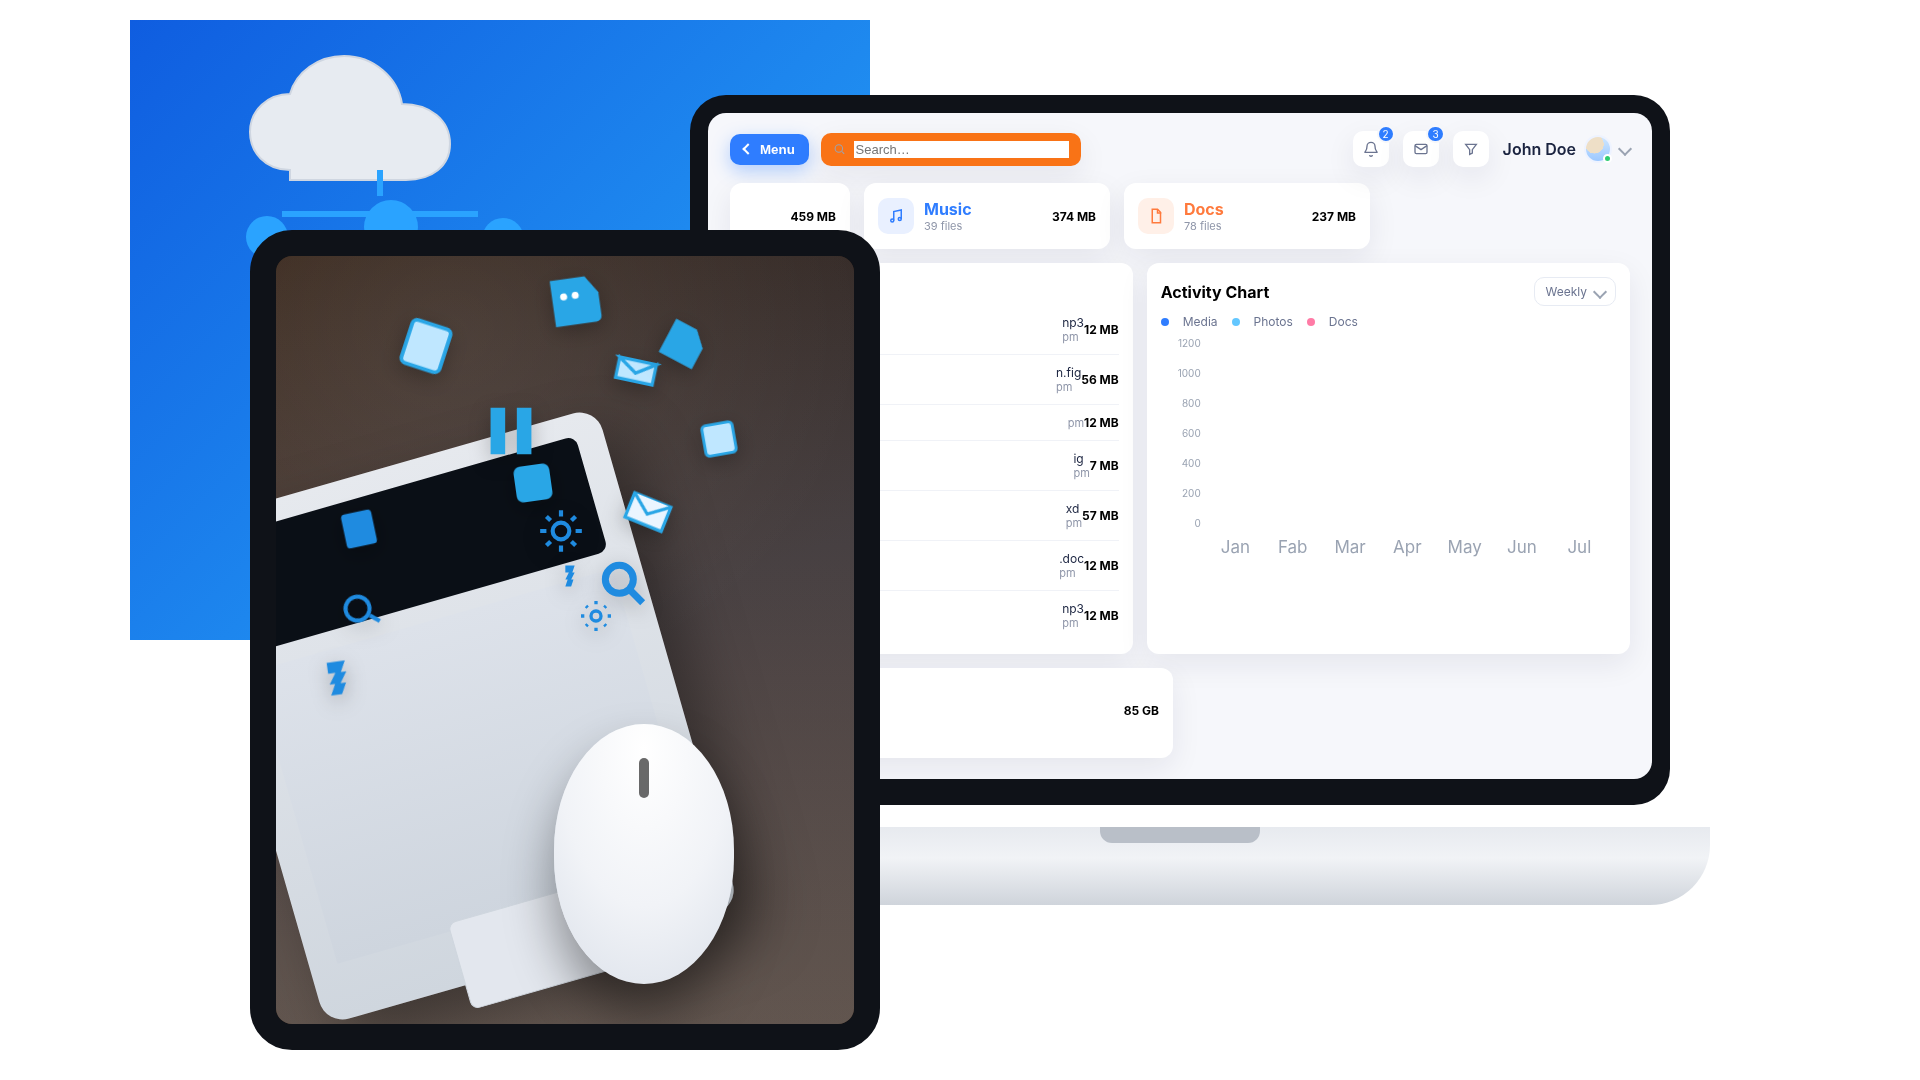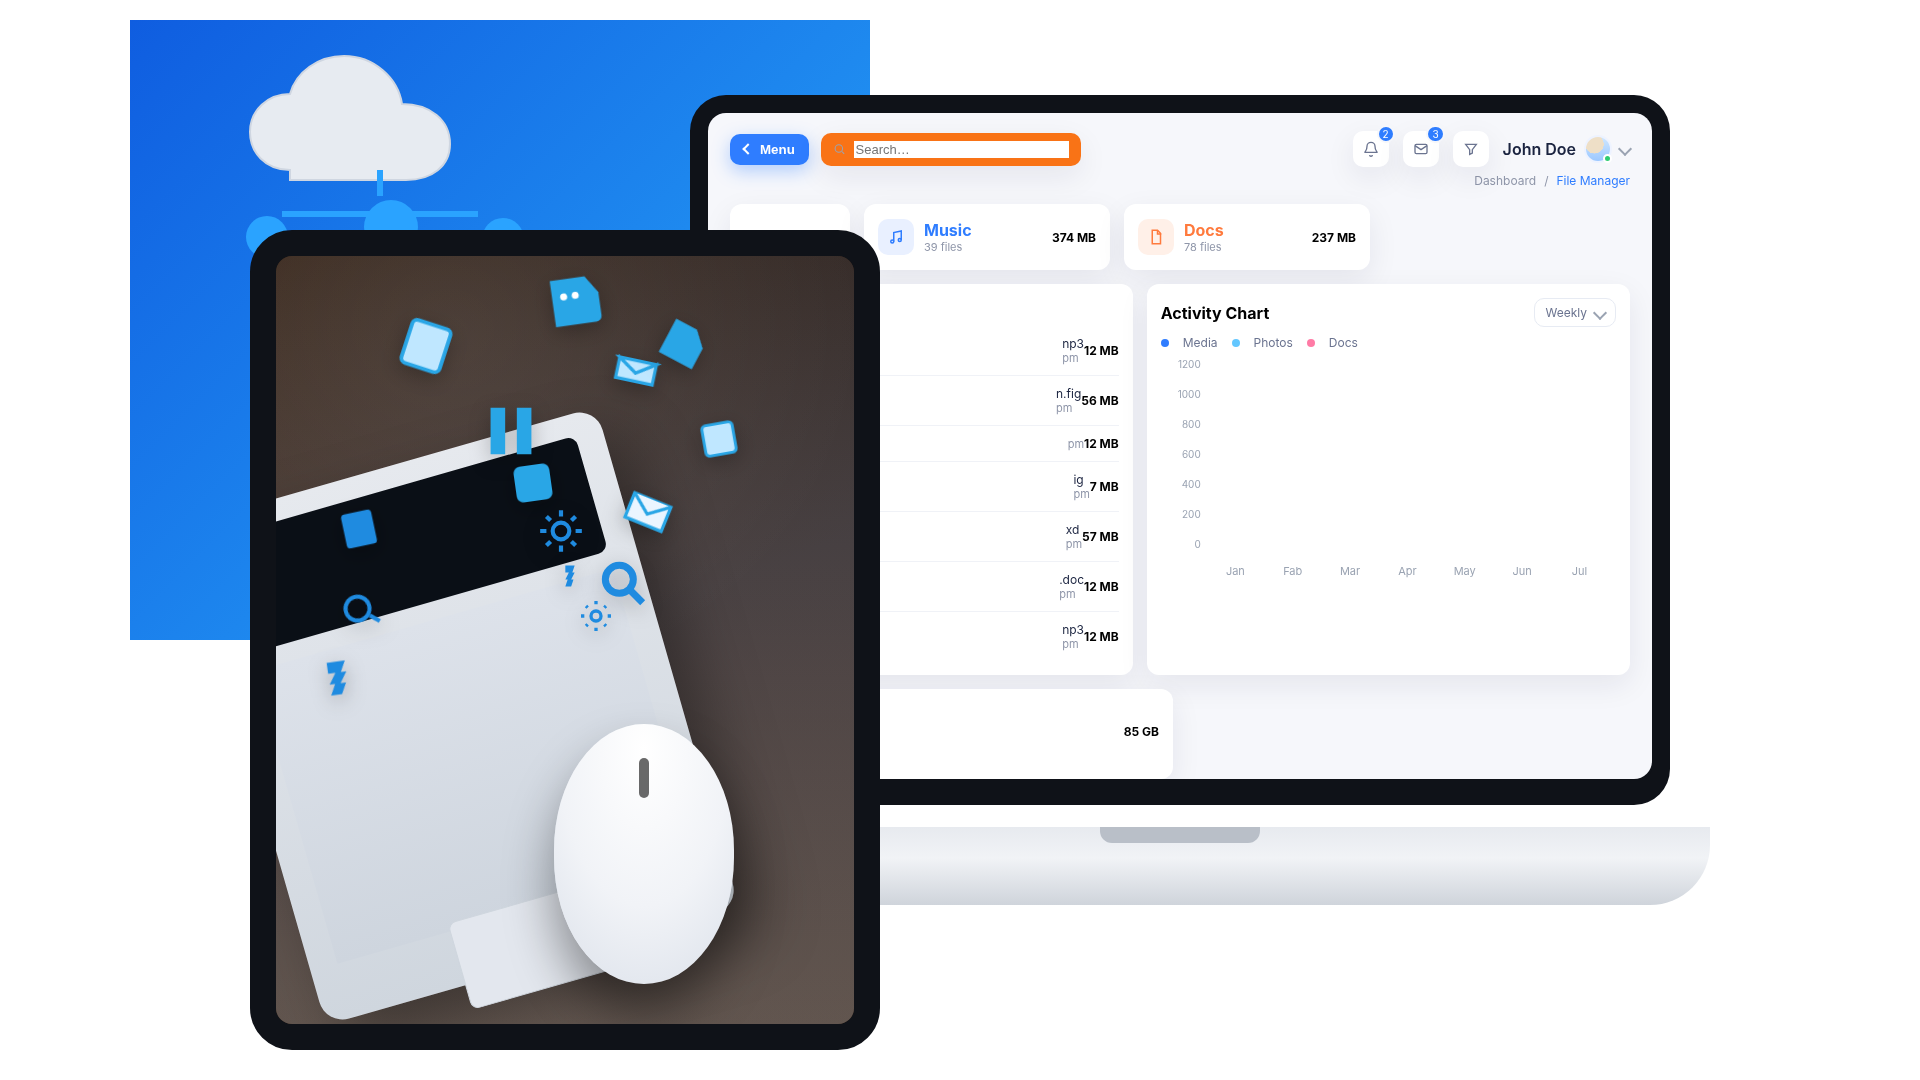--- a/index.html
+++ b/index.html
@@ -68,21 +68,21 @@
   .dot.pink{background:#ff7ba6}
   .chart{position:relative; height:220px; margin-top:8px}
   .chart .yaxis{position:absolute; left:0; top:0; bottom:28px; width:40px; display:flex; flex-direction:column; justify-content:space-between; font-size:10px; color:#9aa3b2; text-align:right}
   .chart .plot{position:absolute; left:46px; right:8px; top:0; bottom:28px; display:flex; align-items:flex-end; gap:18px}
   .chart .mon{flex:1; display:flex; flex-direction:column; align-items:center; gap:6px}
   .chart .bars{display:flex; align-items:flex-end; gap:6px; height:100%}
   .chart .bar{width:12px; border-radius:6px 6px 0 0}
   .chart .bar.b1{background:#2f7dff}
   .chart .bar.b2{background:#63c7ff}
   .chart .bar.b3{background:#ff7ba6}
-  .chart .xaxis{position:absolute; left:46px; right:8px; bottom:0; display:flex; justify-content:space-between; font-size:11px; color:#9aa3b2}
+  .chart .xaxis{position:absolute; left:46px; right:8px; bottom:0; display:flex; justify-content:space-between; font-size:17px; color:#9aa3b2}
   .chart .xaxis span{flex:1; text-align:center}
   .footerRow{display:grid; grid-template-columns:1fr 1fr; gap:14px; margin-top:14px}
   .storage{height:90px; position:relative}
   .gauge{position:absolute; left:14px; top:8px; width:120px; height:70px}
   .gauge svg{width:120px;height:70px}
   .storage .lab{position:absolute; left:150px; top:28px; font-weight:700}
   .mediaCard{display:flex; align-items:center; gap:12px; height:90px}
   .mediaCard .mi{width:36px;height:36px;border-radius:10px;background:#eaf1ff;display:flex;align-items:center;justify-content:center;color:#2f7dff}
   .mediaCard .mtitle{font-weight:700}
   .mediaCard .bar{flex:1; height:6px; background:#e9edf6; border-radius:4px; position:relative}
@@ -159,25 +159,20 @@
                 </svg>
             </div>
             <div class="user">
               <span>John Doe</span>
               <span class="avatar">
                   <span class="dot"></span>
                 </span>
               <span class="chevron-down-icon"></span>
             </div>
           </div>
-        </div>
-        <div class="breadcrumb">
-          <span>Dashboard</span>
-          <span>/</span>
-          <a href="#">File Manager</a>
         </div>
 
         <div class="cards">
           <div class="card ghost">
             <span class="size">459 MB</span>
           </div>
           <div class="card">
             <div class="ico" style="background:#e9f0ff;color:#2f7dff">
               <svg width="18" height="18" viewBox="0 0 24 24" fill="none" stroke="currentColor" stroke-width="2">
                   <path d="M9 18V6l10-2v12"></path>

